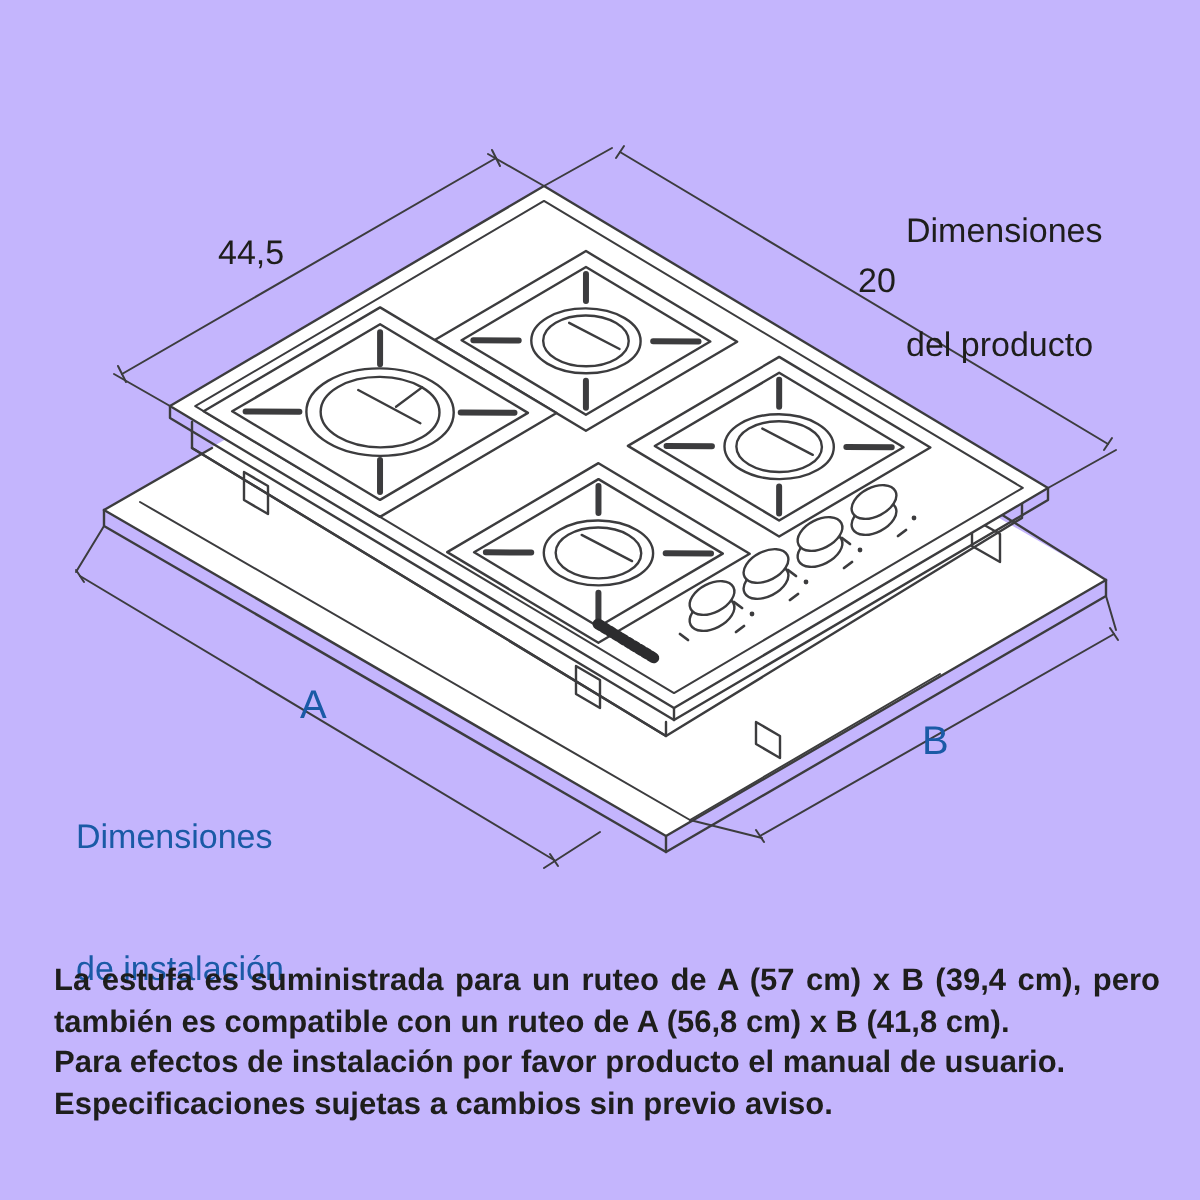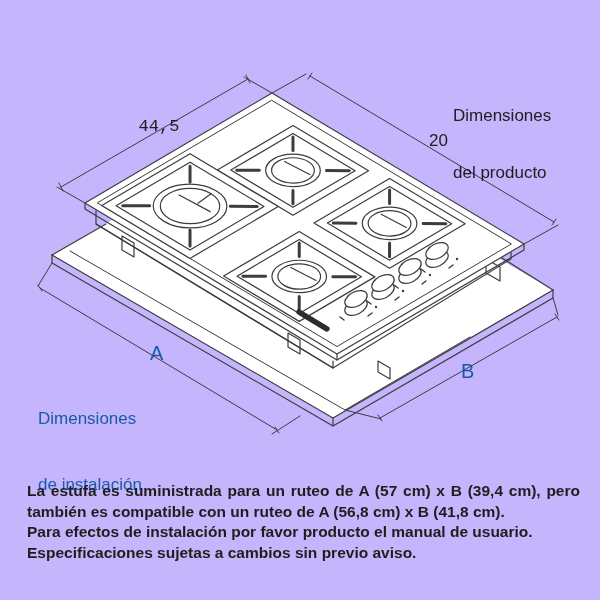--- a/index.html
+++ b/index.html
@@ -171,21 +171,21 @@
       <path d="M308,79 L312,73"></path>
       <path d="M552,225 L556,219"></path>
     </g>
   </svg>
 
   <div class="lbl" style="left:453px;top:68px;">
     <div>Dimensiones</div>
     <div>del producto</div>
   </div>
 
-  <div class="lbl dimnum" style="left:137px;top:117px;width:44px;text-align:center;font-family:Liberation Mono, monospace;">44,5</div>
+  <div class="lbl dimnum" style="left:109px;top:117px;width:44px;">44,5</div>
 
   <div class="lbl dimnum" style="left:429px;top:131px;">20</div>
 
   <div class="lbl blue ab" style="left:150px;top:344px;">A</div>
 
   <div class="lbl blue ab" style="left:461px;top:362px;">B</div>
 
   <div class="lbl blue install-lbl" style="left:38px;top:364px;">
     <div>Dimensiones</div>
     <div>de instalación</div>

